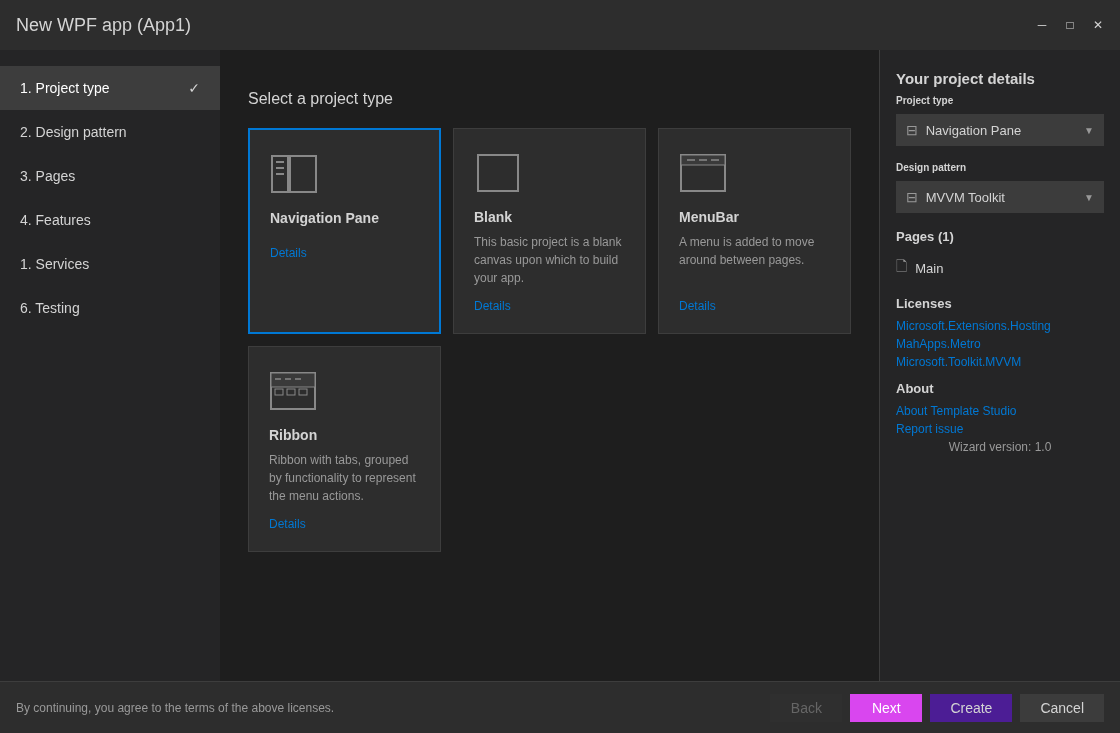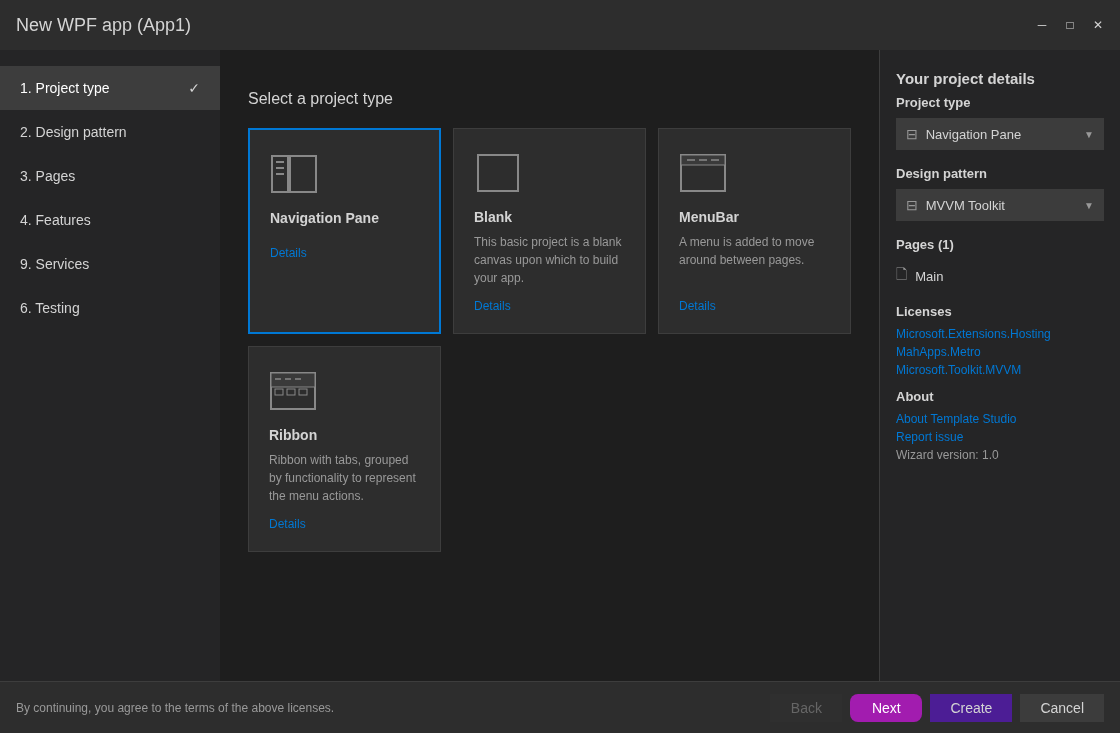--- a/index.html
+++ b/index.html
@@ -146,21 +146,21 @@
       flex-shrink: 0;
       overflow-y: auto;
     }
     #right-panel h3 {
       font-size: 15px;
       font-weight: 600;
       color: #d4d4d4;
       margin-bottom: 8px;
     }
     .rp-section-label {
-      font-size: 13px;
+      font-size: 10px;
       font-weight: 600;
       color: #d4d4d4;
       margin-bottom: 8px;
     }
     .rp-dropdown {
       background: #3c3c3c;
       border: none;
       color: #d4d4d4;
       width: 100%;
       padding: 6px 10px;
@@ -228,20 +228,21 @@
       font-size: 12px;
       color: #0078d4;
       display: block;
       margin-bottom: 4px;
       cursor: pointer;
     }
     .rp-wizard-version {
       font-size: 12px;
       color: #999;
       margin-top: 4px;
+      text-align: center;
     }
     
     #bottom-bar {
       height: 52px;
       background: #2d2d2d;
       display: flex;
       align-items: center;
       padding: 0 16px;
       border-top: 1px solid #3d3d3d;
     }
@@ -264,23 +265,22 @@
     .btn-secondary {
       background: #4c1d95;
       color: #d4d4d4;
     }
     .btn-secondary:disabled {
       color: #666;
       cursor: default;
       background: #2f2f2f;
     }
     .btn-primary {
-      background: #a21caf;
+      background: #d946ef;
       color: #fff;
-      border-radius: 8px;
     }
     .btn-danger {
       background: #3c3c3c;
       color: #d4d4d4;
     }
     
     #right-divider {
       width: 1px;
       background: #3d3d3d;
     }
@@ -315,21 +315,21 @@
     <div class="sidebar-item">
       <span>2. Design pattern</span>
     </div>
     <div class="sidebar-item">
       <span>3. Pages</span>
     </div>
     <div class="sidebar-item">
       <span>4. Features</span>
     </div>
     <div class="sidebar-item">
-      <span>9. Services</span>
+      <span>1. Services</span>
     </div>
     <div class="sidebar-item">
       <span>6. Testing</span>
     </div>
   </div>
 
   <div id="content">
     <h2>Select a project type</h2>
 
     <div class="cards-grid">

